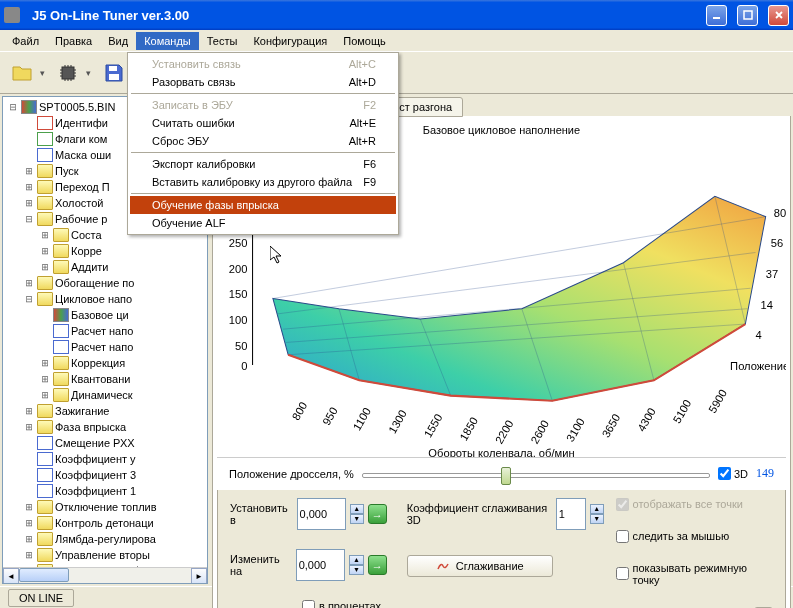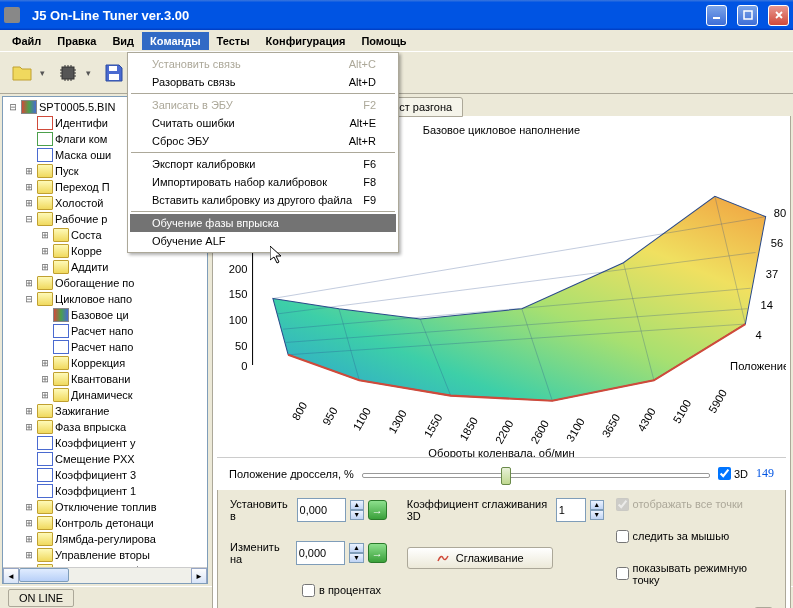--- a/index.html
+++ b/index.html
@@ -7,21 +7,21 @@
 
 .titlebar { height: 30px; background: linear-gradient(#3b77dd, #0054e3 8%, #0054e3 92%, #003bc0); display: flex; align-items: center; padding: 0 4px; color: #fff; gap: 8px; }
 .titlebar .icon { width: 16px; height: 16px; background: #888; margin-right: 4px; border-radius: 2px; }
 .titlebar .title { flex: 1; font-weight: bold; font-size: 13px; }
 .winbtn { width: 21px; height: 21px; margin-left: 2px; border: 1px solid #fff; border-radius: 3px; display: flex; align-items: center; justify-content: center; font-weight: bold; }
 .winbtn.min, .winbtn.max { background: linear-gradient(#7ba4e8, #3e6ed8); }
 .winbtn.close { background: linear-gradient(#e89790, #d04a3a); }
 .winbtn svg { width: 10px; height: 10px; }
 
 .menubar { height: 22px; background: #ece9d8; display: flex; align-items: center; padding: 0 4px; border-bottom: 1px solid #fff; }
-.menubar .mi { padding: 3px 8px; font-weight: bold; }
+.menubar .mi { padding: 3px 8px; }
 .menubar .mi.active { background: #316ac5; color: #fff; }
 
 .toolbar { height: 42px; background: #ece9d8; display: flex; align-items: center; padding: 0 6px; gap: 2px; border-bottom: 1px solid #aca899; }
 .tbtn { width: 32px; height: 32px; display: flex; align-items: center; justify-content: center; border: 1px solid transparent; border-radius: 3px; }
 .tbtn svg { width: 24px; height: 24px; }
 .tsep { width: 1px; height: 28px; background: #aca899; margin: 0 4px; }
 .tarrow { width: 10px; font-size: 9px; color: #555; }
 
 .content { display: flex; height: 492px; }
 
@@ -53,36 +53,36 @@
 .slider-track { flex: 1; height: 20px; position: relative; }
 .slider-track::before { content: ''; position: absolute; top: 9px; left: 0; right: 0; height: 3px; background: #fff; border: 1px solid #999; border-radius: 2px; }
 .slider-thumb { position: absolute; top: 3px; left: 40%; width: 10px; height: 18px; background: linear-gradient(#e8f0d8,#c0d890); border: 1px solid #6a8a4a; border-radius: 2px; }
 .chk3d { display: flex; align-items: center; gap: 3px; }
 .chk3d input { width: 13px; height: 13px; }
 .val3d { font-family: 'Comic Sans MS', cursive; font-size: 12px; color: #0054e3; }
 
 .bottom-panel { background: #ece9d8; border: 1px solid #aca899; border-top: none; padding: 8px 12px; display: flex; gap: 12px; }
 .bp-col { display: flex; flex-direction: column; gap: 19px; }
 .bp-row { display: flex; align-items: center; gap: 4px; }
-.numinput { width: 52px; height: 24px; border: 1px solid #7f9db9; background: #fff; padding: 0 2px; display: flex; align-items: center; }
+.numinput { width: 52px; height: 32px; border: 1px solid #7f9db9; background: #fff; padding: 0 2px; display: flex; align-items: center; }
 .spinbtn { width: 15px; height: 20px; display: flex; flex-direction: column; }
 .spinbtn div { flex: 1; background: linear-gradient(#eaf2ff,#c0d4f4); border: 1px solid #7f9db9; display: flex; align-items: center; justify-content: center; font-size: 7px; }
 .gobtn { width: 20px; height: 20px; background: linear-gradient(#8de08d,#3aa03a); border: 1px solid #2a7a2a; border-radius: 3px; display: flex; align-items: center; justify-content: center; color: #fff; font-weight: bold; }
 .smoothbtn { padding: 3px 28px; border: 1px solid #aca899; background: linear-gradient(#fff,#ece9d8); border-radius: 3px; display: flex; align-items: center; gap: 6px; }
 .chkrow { display: flex; align-items: center; gap: 4px; }
 .chkrow.disabled { color: #aca899; }
 .sqbtn { width: 20px; height: 20px; border: 1px solid #aca899; background: linear-gradient(#fff,#ece9d8); border-radius: 3px; }
 
 .statusbar { height: 22px; background: #ece9d8; border-top: 1px solid #fff; display: flex; align-items: center; padding: 0 8px; }
 .status-cell { padding: 2px 10px; border: 1px solid #aca899; border-radius: 2px; }
 
 .dropdown { position: absolute; left: 127px; top: 52px; width: 272px; background: #fff; border: 1px solid #aca899; box-shadow: 2px 2px 3px rgba(0,0,0,0.3); z-index: 100; padding: 2px; }
 .dd-item { display: flex; align-items: center; height: 18px; padding: 0 22px 0 22px; position: relative; }
 .dd-item.disabled { color: #aca899; }
-.dd-item.hover { background: #737373; color: #fff; }
+.dd-item.hover { background: #c2410c; color: #fff; }
 .dd-sep { height: 1px; background: #aca899; margin: 2px 1px; }
 .dd-item .sc { position: absolute; right: 20px; }
 
 .cursor { position: absolute; left: 270px; top: 246px; z-index: 200; pointer-events: none; }
 </style>
 </head>
 <body>
 
 <div class="titlebar">
   <div class="icon"></div>
@@ -282,26 +282,26 @@
           <span>Зажигание</span>
         </div>
         <div class="tnode" style="padding-left: 16px;">
           <div class="tw">⊞</div>
           <div class="ticon folder"></div>
           <span>Фаза впрыска</span>
         </div>
         <div class="tnode" style="padding-left: 16px;">
           <div class="tw"></div>
           <div class="ticon file-blu"></div>
+          <span>Смещение РХХ</span>
+        </div>
+        <div class="tnode" style="padding-left: 16px;">
+          <div class="tw"></div>
+          <div class="ticon file-blu"></div>
           <span>Коэффициент у</span>
-        </div>
-        <div class="tnode" style="padding-left: 16px;">
-          <div class="tw"></div>
-          <div class="ticon file-blu"></div>
-          <span>Смещение РХХ</span>
         </div>
         <div class="tnode" style="padding-left: 16px;">
           <div class="tw"></div>
           <div class="ticon file-blu"></div>
           <span>Коэффициент 3</span>
         </div>
         <div class="tnode" style="padding-left: 16px;">
           <div class="tw"></div>
           <div class="ticon file-blu"></div>
           <span>Коэффициент 1</span>
@@ -511,21 +511,20 @@
 
 <div class="dropdown" id="dropdown">
     <div class="dd-item disabled">Установить связь<span class="sc">Alt+C</span></div>
     <div class="dd-item">Разорвать связь<span class="sc">Alt+D</span></div>
     <div class="dd-sep"></div>
     <div class="dd-item disabled">Записать в ЭБУ<span class="sc">F2</span></div>
     <div class="dd-item">Считать ошибки<span class="sc">Alt+E</span></div>
     <div class="dd-item">Сброс ЭБУ<span class="sc">Alt+R</span></div>
     <div class="dd-sep"></div>
     <div class="dd-item">Экспорт калибровки<span class="sc">F6</span></div>
-    <div class="dd-item">Импортировать набор калибровок<span class="sc">F8</span></div>
     <div class="dd-item">Вставить калибровку из другого файла<span class="sc">F9</span></div>
     <div class="dd-sep"></div>
     <div class="dd-item hover">Обучение фазы впрыска</div>
     <div class="dd-item">Обучение ALF</div>
   </div>
 
 <svg class="cursor" width="20" height="20">
     <path d="M0 0 L0 14 L4 11 L7 17 L9 16 L6 10 L11 10 Z" fill="#fff" stroke="#000"></path>
   </svg>
 

